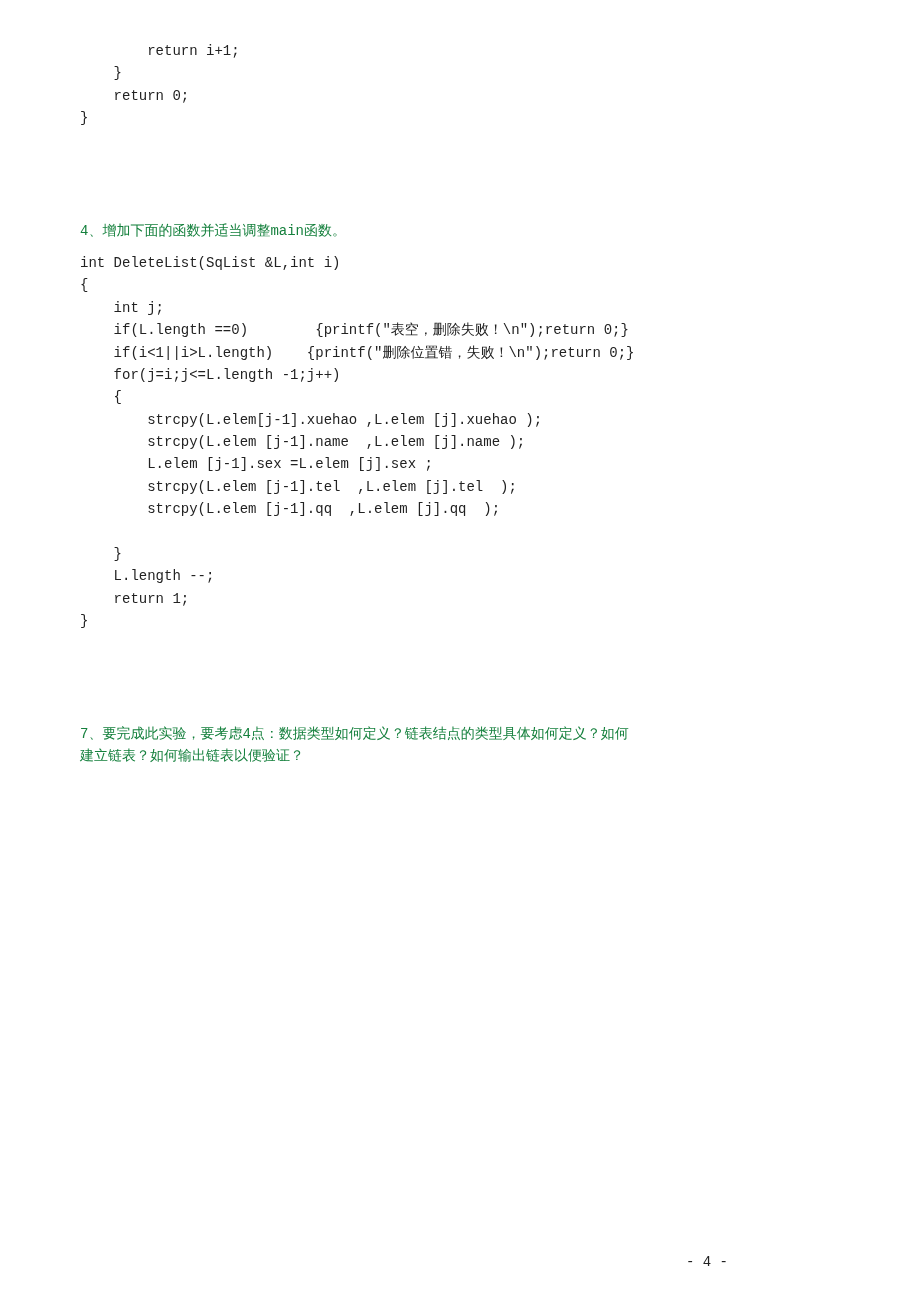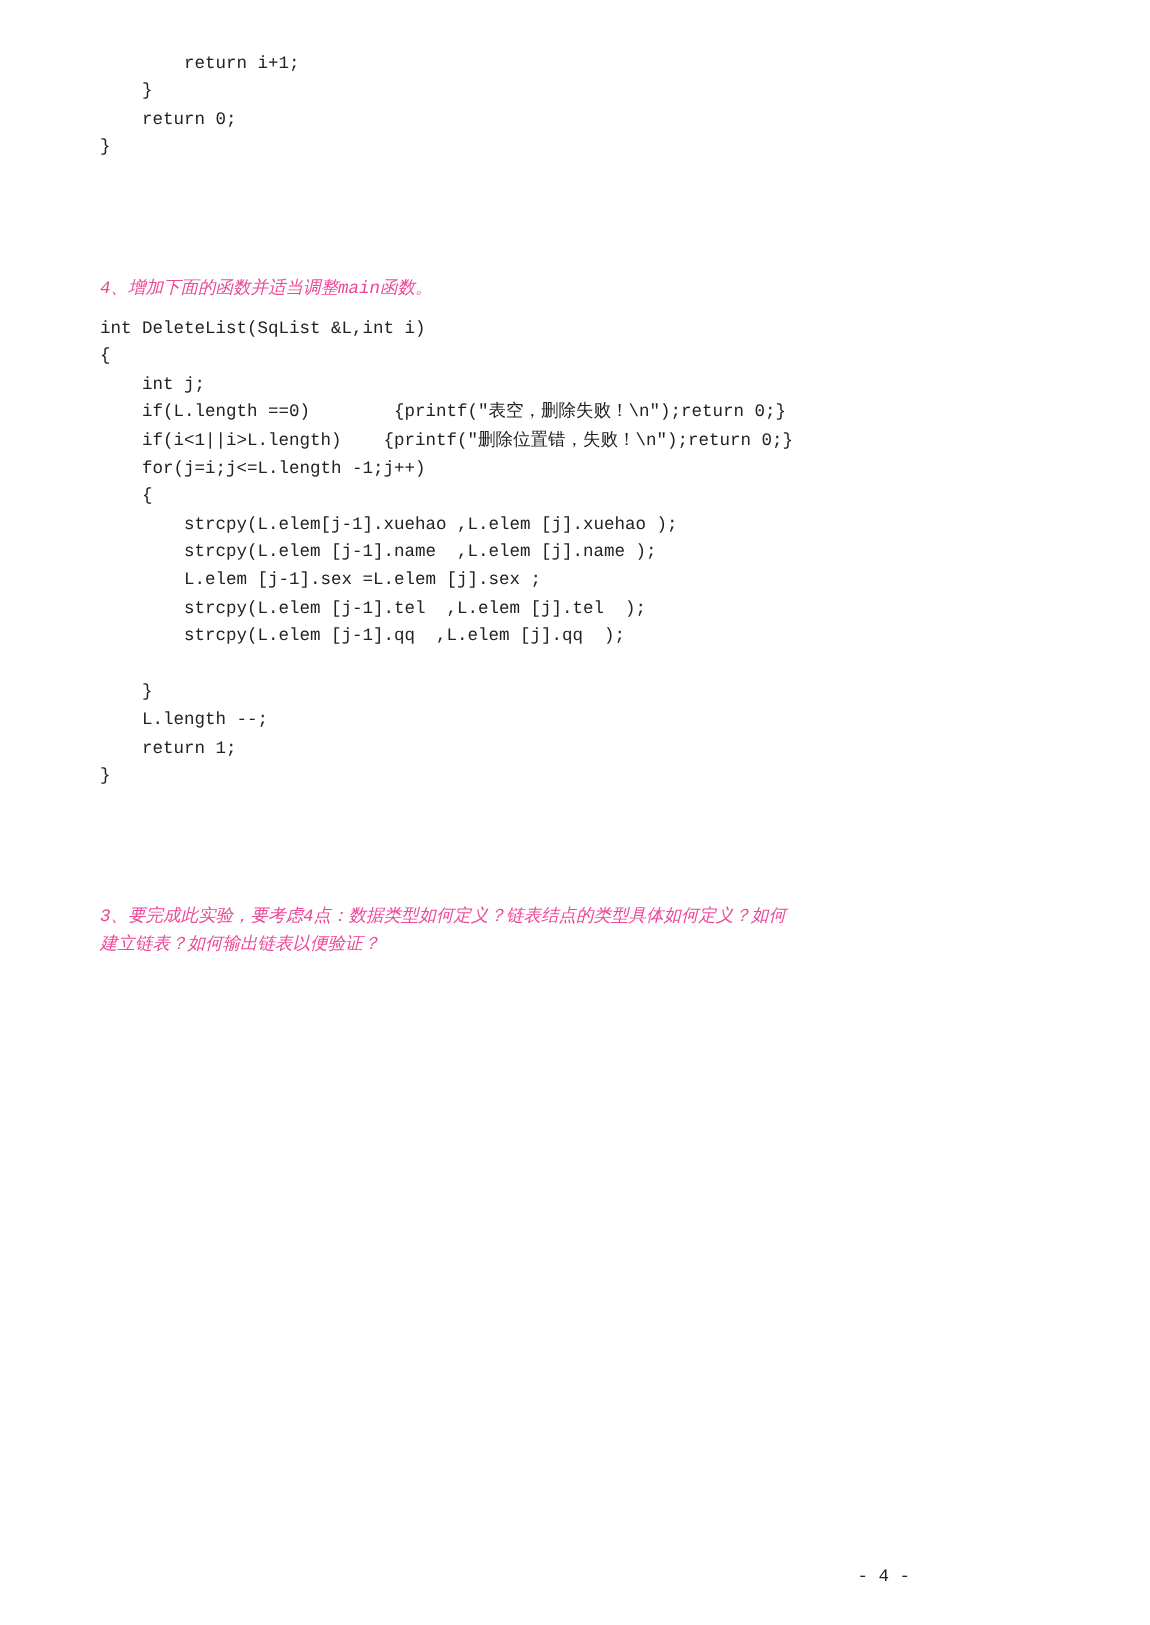--- a/index.html
+++ b/index.html
@@ -35,24 +35,23 @@
     }
 
     .section {
       margin-bottom: 10px;
     }
 
     .text-block {
       font-family: 'Courier New', Courier, monospace;
       font-size: 14px;
       line-height: 1.6;
-      color: #ec4899;
+      color: #15803d;
       white-space: pre-wrap;
       word-break: break-all;
-      font-style: italic;
     }
 
     .page-number {
       position: absolute;
       bottom: 30px;
       right: 60px;
       font-family: 'Courier New', Courier, monospace;
       font-size: 14px;
       color: #222222;
     }
@@ -97,21 +96,21 @@
     }
     L.length --;
     return 1;
 }</div>
   </div>
 
   <div class="spacer-lg"></div>
   <div class="spacer-lg"></div>
 
   <div class="section">
-    <div class="text-block">3、要完成此实验，要考虑4点：数据类型如何定义？链表结点的类型具体如何定义？如何
+    <div class="text-block">7、要完成此实验，要考虑4点：数据类型如何定义？链表结点的类型具体如何定义？如何
 建立链表？如何输出链表以便验证？</div>
   </div>
 
   <div class="section">
     <div class="code-block"></div>
   </div>
 
   <div class="spacer-lg"></div>
   <div class="spacer-lg"></div>
 

